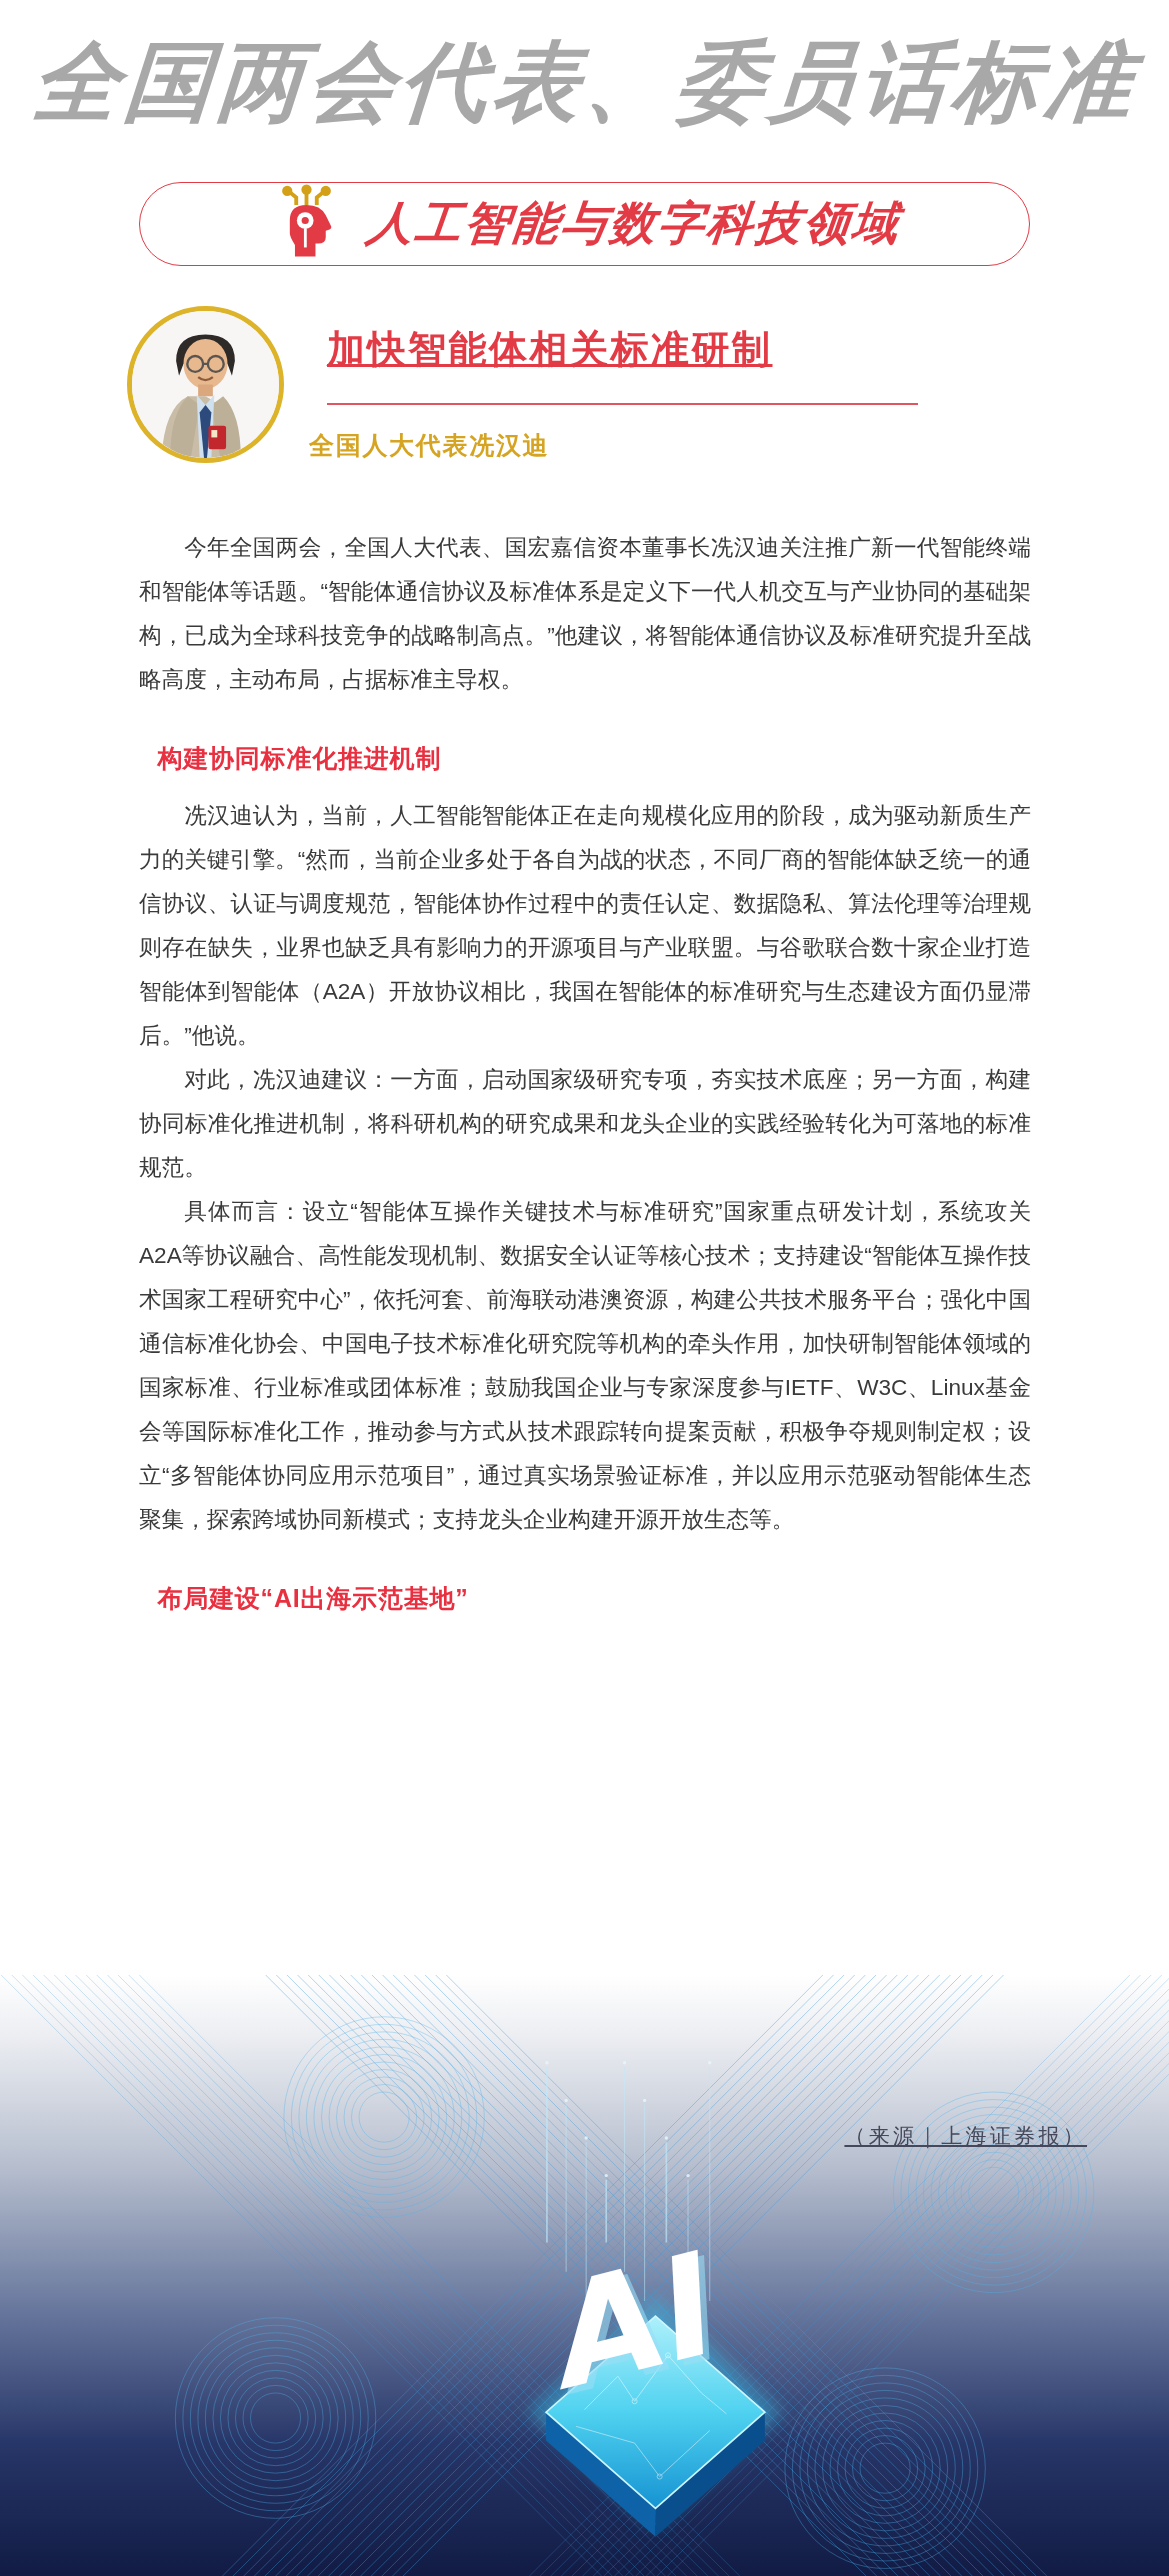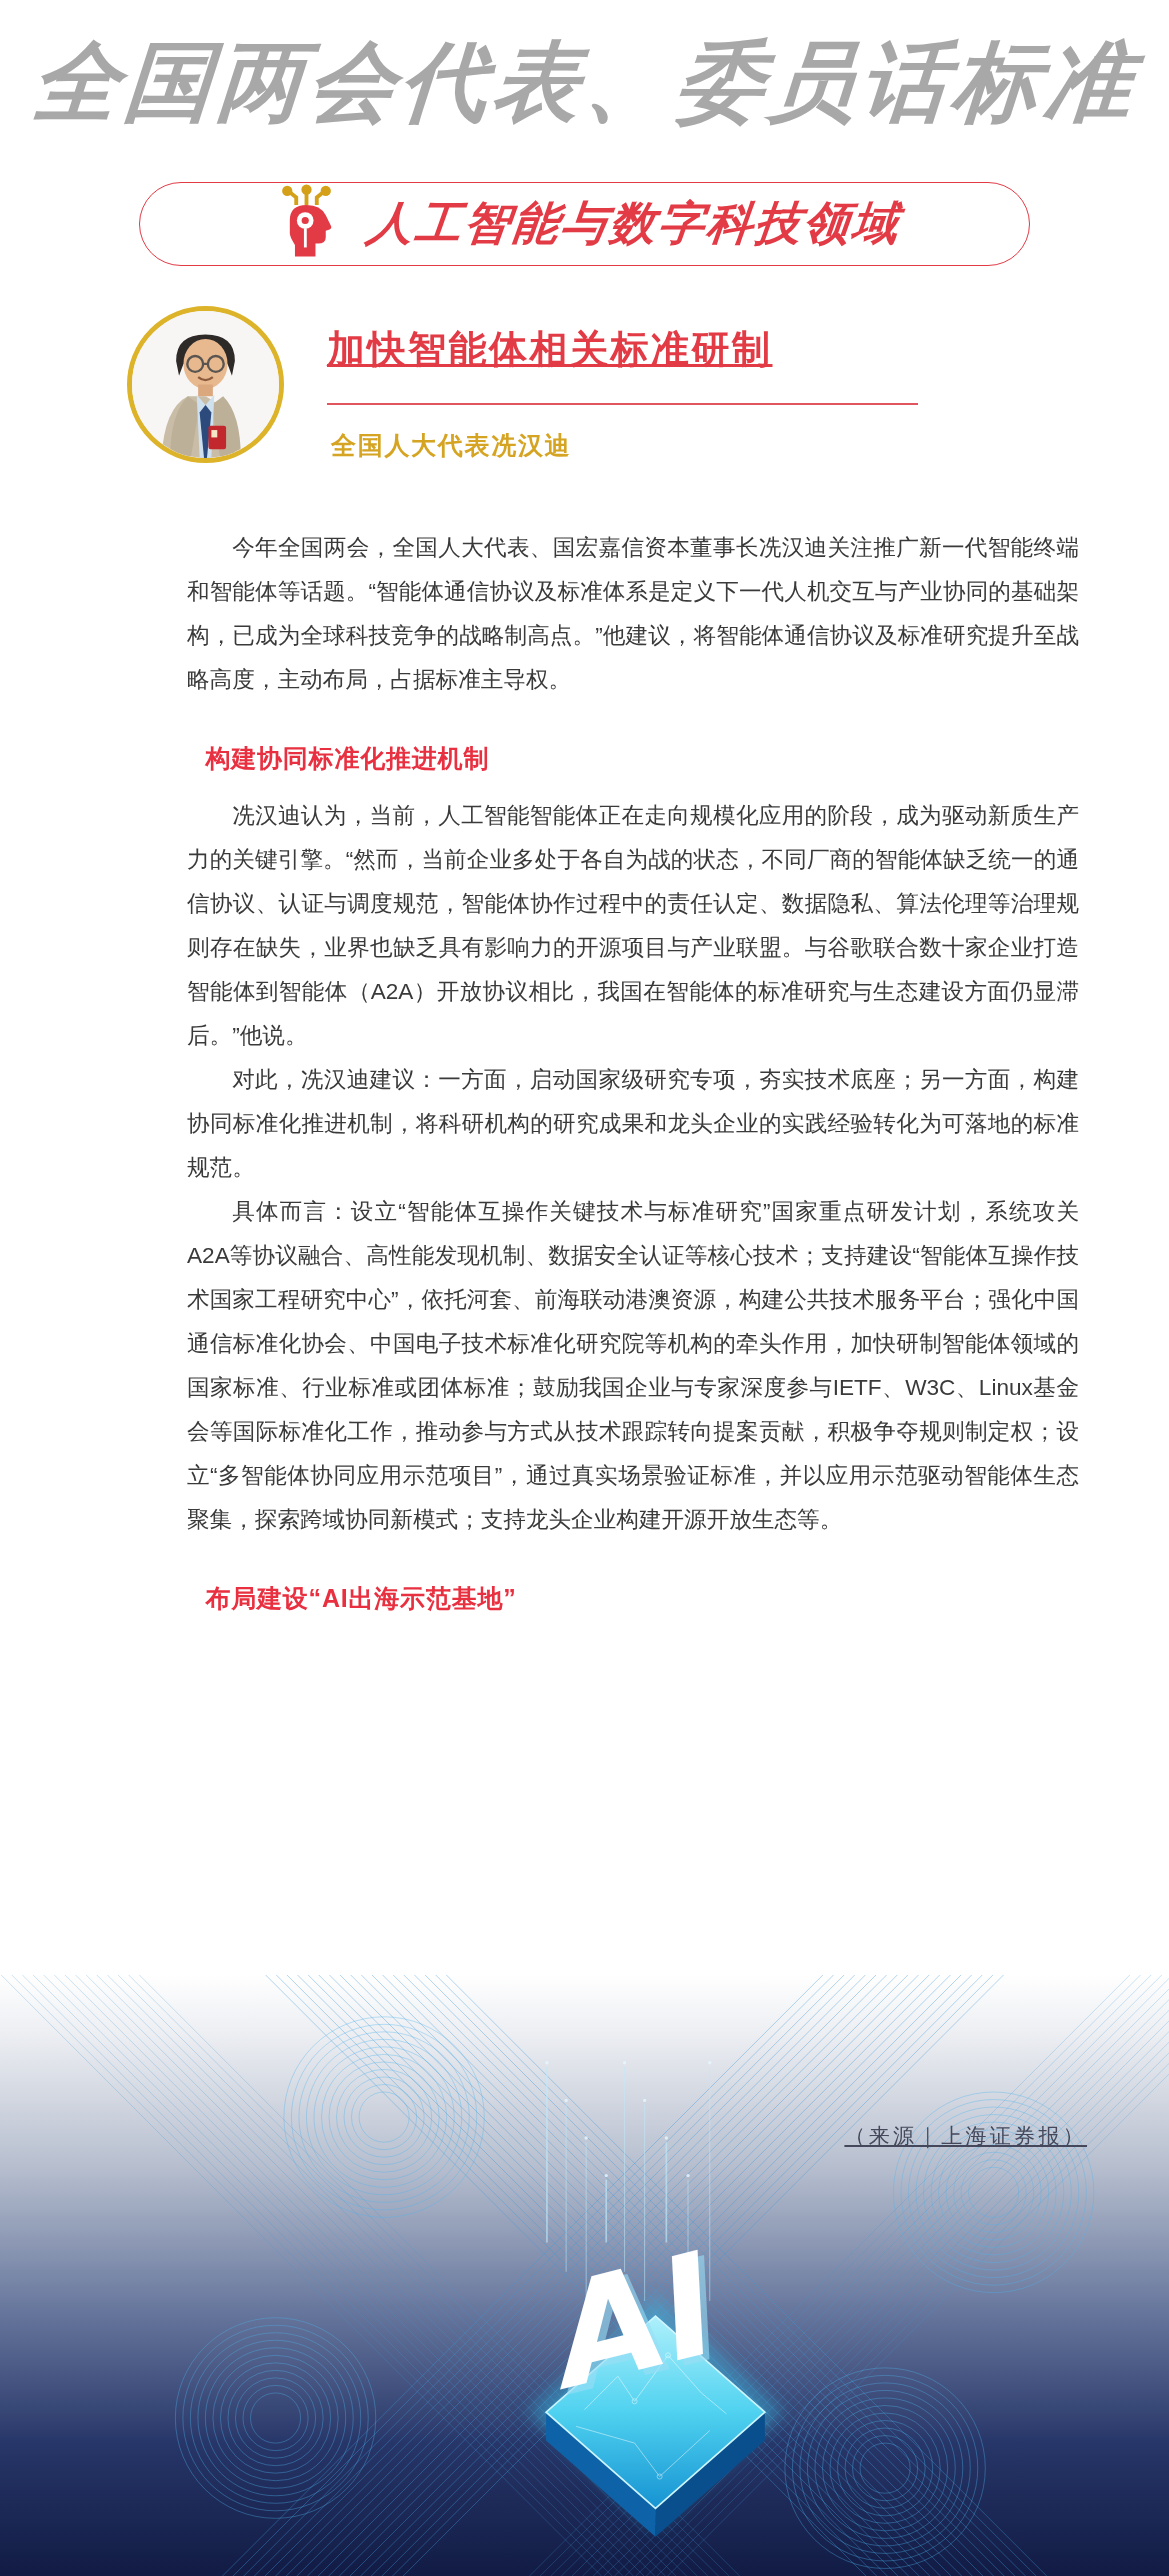--- a/index.html
+++ b/index.html
@@ -33,27 +33,27 @@
     border-radius:50%;border:5.8px solid #ddb32a;overflow:hidden;background:#f4f2ef;
   }
   .headline{
     position:absolute;left:327px;top:324px;
     font-size:38px;font-weight:bold;color:#e23b45;letter-spacing:2.5px;white-space:nowrap;text-decoration:underline;
   }
   .headline-divider{
     position:absolute;left:327px;top:403px;width:591px;height:1.7px;background:#e0555e;
   }
   .author{
-    position:absolute;left:331px;top:429px;
+    position:absolute;left:309px;top:429px;
     font-size:25px;font-weight:bold;color:#d5a422;letter-spacing:1.7px;white-space:nowrap;
   }
   
   .article{
     position:absolute;left:139px;top:526px;width:892px;z-index:2;
-    font-size:22.6px;line-height:44px;color:#3a3a3a;text-align:justify;margin-left:48px;
+    font-size:22.6px;line-height:44px;color:#3a3a3a;text-align:justify;
   }
   .article p{margin:0;text-indent:2em;}
   .section-heading{
     margin:42px 0 22px 18.4px;font-size:25px;line-height:28px;
     font-weight:bold;color:#e83040;letter-spacing:0.8px;
   }
   
   .source{
     position:absolute;right:82px;top:2122px;z-index:3;
     font-family:"DejaVu Serif",serif;font-size:21px;color:#44485a;

